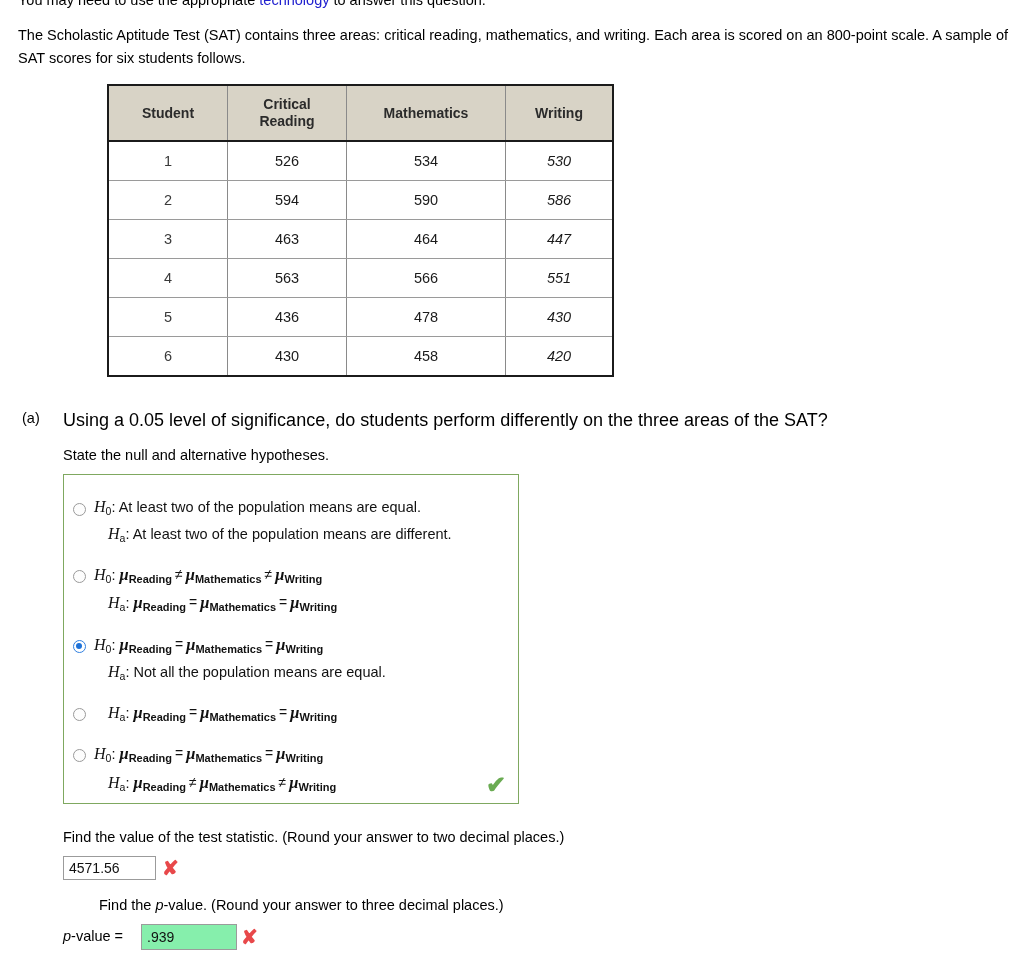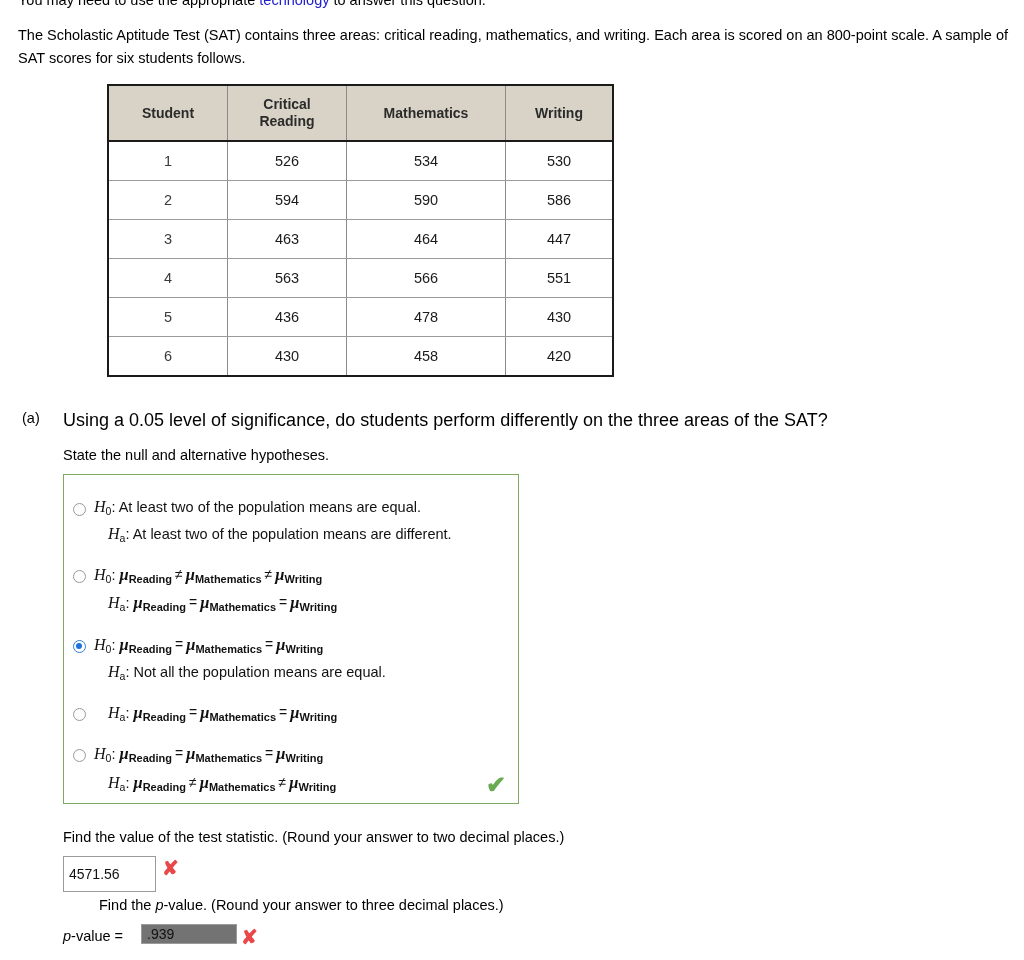--- a/index.html
+++ b/index.html
@@ -66,21 +66,21 @@
   table.sat th:last-child { border-right: none; }
   table.sat td {
     background: #fff;
     font-size: 14.5px;
     padding: 11px 14px;
     border-right: 1px solid #8a8a8a;
     border-bottom: 1px solid #9a9a9a;
     text-align: center;
     color: #1a1a1a;
   }
-  table.sat td:last-child { border-right: none; }
+  table.sat td:last-child { border-right: none; font-style: italic; }
   table.sat tr:last-child td { border-bottom: none; }
   table.sat td.student-col { color: #3a3a3a; }
   .c-student { width: 90px; }
   .c-reading { width: 90px; }
   .c-math    { width: 130px; }
   .c-writing { width: 78px; }
 
   
   .part-label {
     position: absolute;
@@ -177,21 +177,21 @@
     left: 63px;
     top: 829px;
     font-size: 14.5px;
     white-space: nowrap;
   }
   .ts-input {
     position: absolute;
     left: 63px;
     top: 856px;
     width: 93px;
-    height: 36px;
+    height: 24px;
     border: 1px solid #9b9b9b;
     background: #fff;
     font-family: "Liberation Sans", sans-serif;
     font-size: 14px;
     color: #111;
     padding: 0 5px;
     box-sizing: border-box;
   }
   .x-mark {
     position: absolute;
@@ -215,23 +215,23 @@
     left: 63px;
     top: 928px;
     font-size: 14.5px;
     white-space: nowrap;
   }
   .pv-input {
     position: absolute;
     left: 141px;
     top: 924px;
     width: 96px;
-    height: 20px;
+    height: 26px;
     border: 1px solid #9b9b9b;
-    background: #737373;
+    background: #86efac;
     font-family: "Liberation Sans", sans-serif;
     font-size: 14px;
     color: #111;
     padding: 0 5px;
     box-sizing: border-box;
   }
   .x-pv { left: 241px; top: 927px; }
 
   .ital { font-style: italic; }
 </style>

